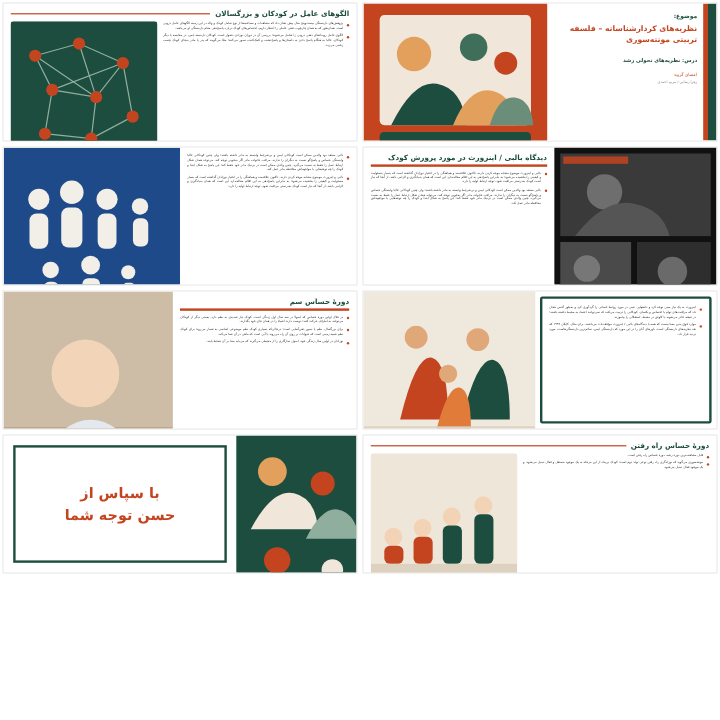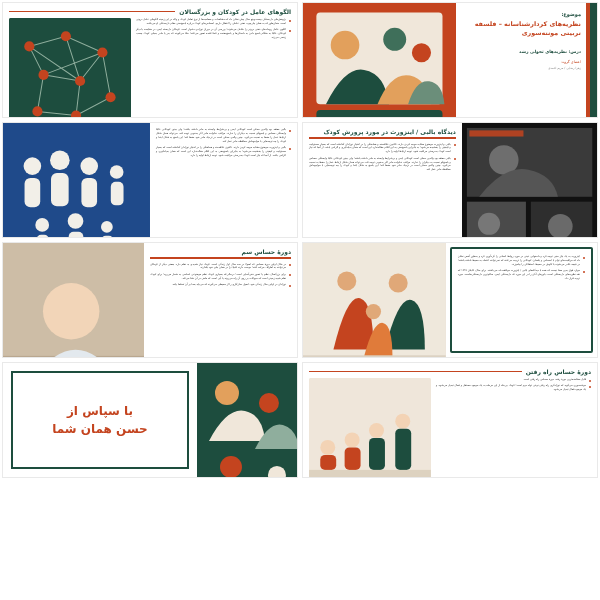--- a/index.html
+++ b/index.html
@@ -283,18 +283,18 @@
         <path d="M58 86 q14-28 28-24 q14 4 16 24z" fill="#8fae9d"></path>
         <circle cx="34" cy="104" r="11" fill="#c4441f"></circle>
         <path d="M16 145 q18-32 36-28 q18 4 20 28z" fill="#e2a05c"></path>
         <circle cx="80" cy="112" r="9" fill="#f0e7da"></circle>
       </svg>
     </div>
     <div class="s8-main">
       <div class="s8-frame"></div>
       <div class="s8-txt">
         <div class="s8-l1">با سپاس از</div>
-        <div class="s8-l2">حسن همان شما</div>
+        <div class="s8-l2">حسن توجه شما</div>
       </div>
     </div>
   </div>
 
 </div>
 
 </body></html>

